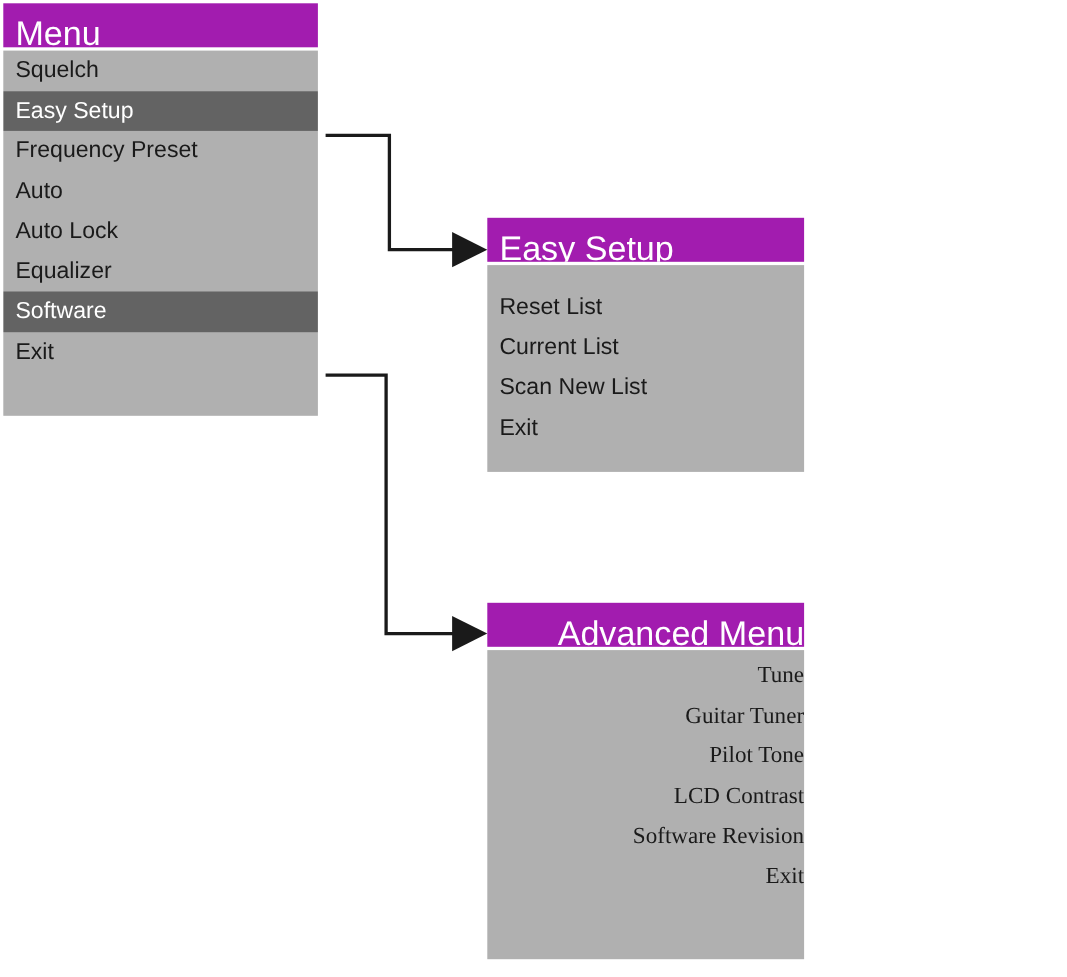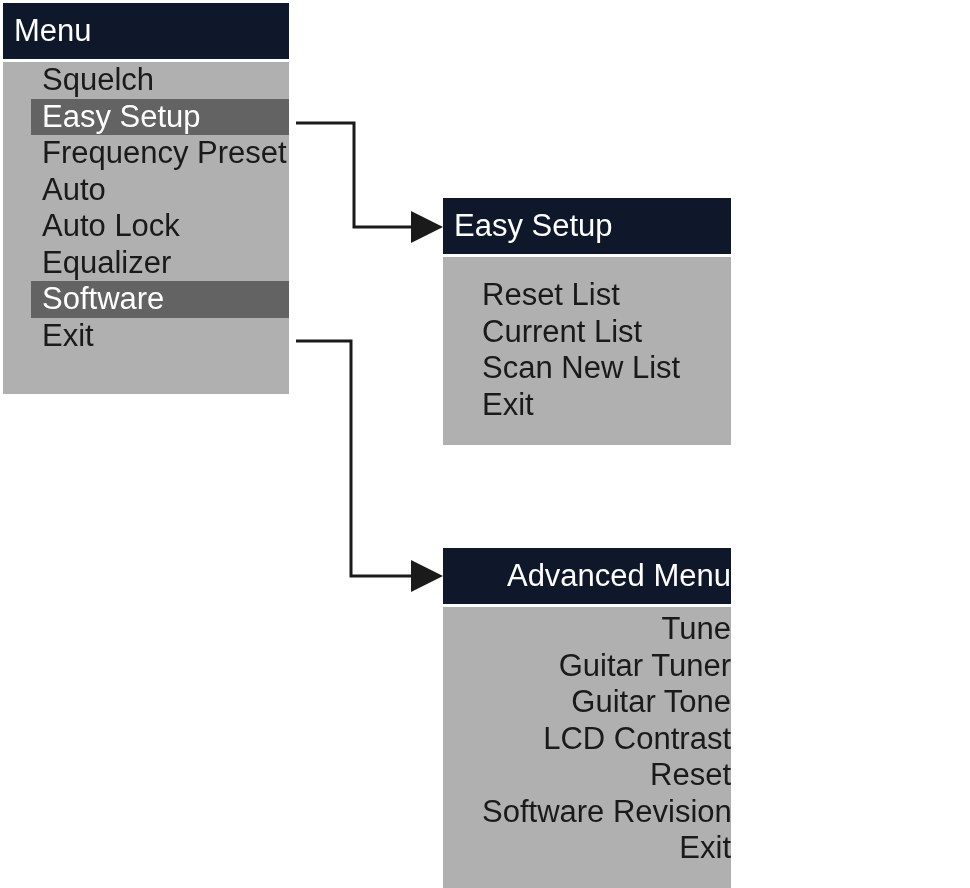--- a/index.html
+++ b/index.html
@@ -14,49 +14,48 @@
     overflow: hidden;
     font-family: "Liberation Sans", sans-serif;
     -webkit-font-smoothing: antialiased;
   }
 
   .menu-panel {
     position: absolute;
   }
 
   .panel-header {
-    background: #0f172a;
+    background: #a21caf;
     color: #ffffff;
     font-size: 31px;
     line-height: 56px;
-    height: 56px;
+    height: 40px;
     padding-left: 11px;
     box-sizing: border-box;
     white-space: nowrap;
     overflow: hidden;
   }
 
   .panel-body {
     background: #b0b0b0;
     padding: 0;
     margin: 0;
     list-style: none;
     overflow: hidden;
   }
 
   .menu-row {
-    font-size: 31px;
+    font-size: 21px;
     line-height: 36.5px;
     height: 36.5px;
     padding-left: 11px;
     box-sizing: border-box;
     color: #1a1a1a;
     white-space: nowrap;
     overflow: hidden;
-    margin-left: 28px;
   }
 
   .menu-row.selected {
     background: #636363;
     color: #ffffff;
   }
 
   
   #main-menu {
     left: 3px;
@@ -94,20 +93,21 @@
   }
   #advanced-menu .panel-body {
     margin-top: 3px;
     height: 281px;
     padding-top: 4px;
     box-sizing: border-box;
   }
   #advanced-menu .menu-row {
     line-height: 36.5px;
     height: 36.5px;
+    font-family: Liberation Serif, serif;
   }
 
   
   #connectors {
     position: absolute;
     left: 0;
     top: 0;
     width: 970px;
     height: 888px;
     pointer-events: none;
@@ -138,23 +138,22 @@
     <li class="menu-row">Scan New List</li>
     <li class="menu-row">Exit</li>
   </ul>
 </div>
 
 <div class="menu-panel" id="advanced-menu">
   <div class="panel-header">Advanced Menu</div>
   <ul class="panel-body">
     <li class="menu-row">Tune</li>
     <li class="menu-row">Guitar Tuner</li>
-    <li class="menu-row">Guitar Tone</li>
+    <li class="menu-row">Pilot Tone</li>
     <li class="menu-row">LCD Contrast</li>
-    <li class="menu-row">Reset</li>
     <li class="menu-row">Software Revision</li>
     <li class="menu-row">Exit</li>
   </ul>
 </div>
 
 <svg id="connectors" viewBox="0 0 970 888">
 
   <g>
     <path d="M 296 123 L 354 123 L 354 227 L 417 227" fill="none" stroke="#1a1a1a" stroke-width="3"></path>
     <polygon points="411,211 443,227 411,243" fill="#1a1a1a"></polygon>

